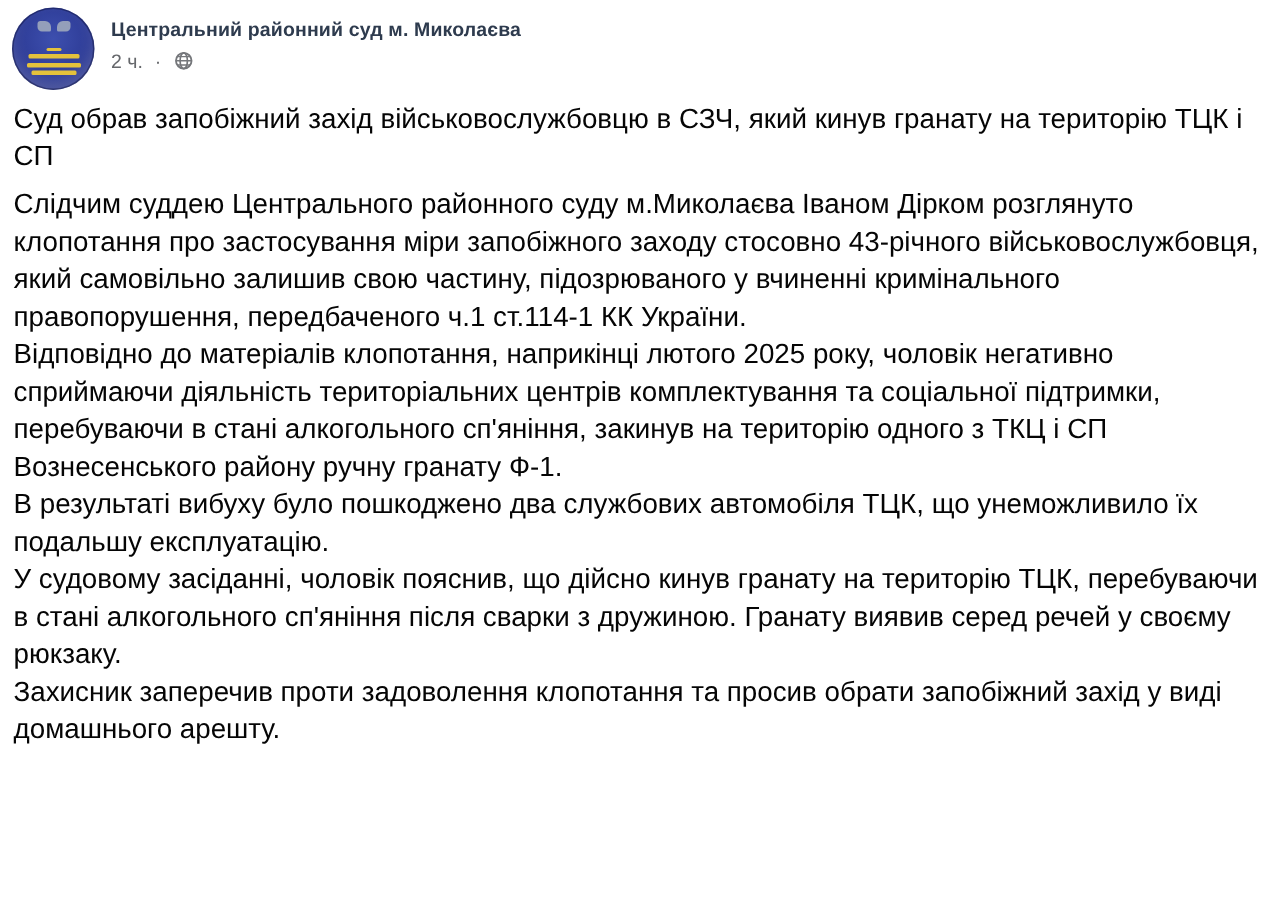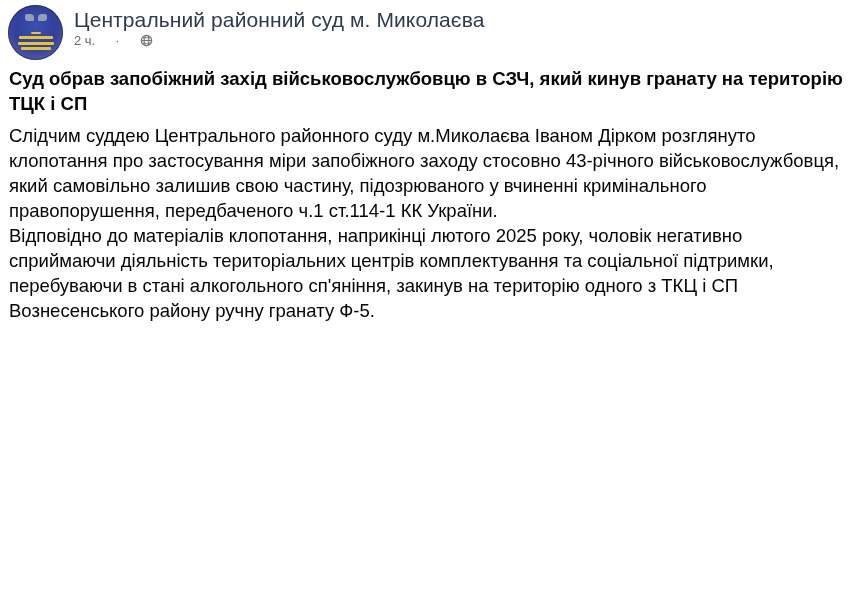--- a/index.html
+++ b/index.html
@@ -32,38 +32,38 @@
   .av-lines{position:absolute;top:24px;left:0;right:0;}
   .av-lines i{
     display:block;height:3px;margin:2.5px auto;background:#e4c23c;border-radius:1px;
   }
   .av-lines i:nth-child(1){width:10px;height:2px;}
   .av-lines i:nth-child(2){width:34px;}
   .av-lines i:nth-child(3){width:36px;}
   .av-lines i:nth-child(4){width:30px;}
   .header-text{display:flex;flex-direction:column;min-width:0;}
   .page-name{
-    font-size:21px;font-weight:400;color:#2e3b4e;
+    font-size:13px;font-weight:700;color:#2e3b4e;
     line-height:23px;margin-top:3px;text-decoration:none;cursor:pointer;
     letter-spacing:.1px;
   }
   .meta{
-    display:flex;align-items:center;gap:20px;
+    display:flex;align-items:center;gap:8px;
     font-size:13px;color:#65676b;line-height:17px;margin-top:1px;
   }
   .meta .time{color:#65676b;text-decoration:none;cursor:pointer;}
   .meta .dot{color:#65676b;}
   .globe{display:inline-block;vertical-align:middle;}
   
   .post-body{
     padding:4px 9px 0 9px;
     font-size:18.5px;line-height:25px;color:#050505;
   }
   .post-body p{margin:0;}
-  .post-body p.lead{margin-bottom:7px;font-weight:bold;}
+  .post-body p.lead{margin-bottom:7px;}
 </style>
 </head>
 <body>
 
 <div class="post">
 
   <div class="post-header">
     <div class="avatar">
       <div class="emblem">
         <span class="emb-shape"></span>
@@ -88,16 +88,19 @@
           <ellipse cx="8" cy="8" rx="3" ry="6.4" fill="none" stroke="#75777b" stroke-width="1.4"></ellipse>
           <path d="M2.6 4.6 H13.4 M2.6 11.4 H13.4" fill="none" stroke="#75777b" stroke-width="1.2"></path>
         </svg>
       </div>
     </div>
   </div>
 
   <div class="post-body">
     <p class="lead">Суд обрав запобіжний захід військовослужбовцю в СЗЧ, який кинув гранату на територію ТЦК і СП</p>
     <p>Слідчим суддею Центрального районного суду м.Миколаєва Іваном Дірком розглянуто клопотання про застосування міри запобіжного заходу стосовно 43-річного військовослужбовця, який самовільно залишив свою частину, підозрюваного у вчиненні кримінального правопорушення, передбаченого ч.1 ст.114-1 КК України.</p>
-    <p>Відповідно до матеріалів клопотання, наприкінці лютого 2025 року, чоловік негативно сприймаючи діяльність територіальних центрів комплектування та соціальної підтримки, перебуваючи в стані алкогольного сп'яніння, закинув на територію одного з ТКЦ і СП Вознесенського району ручну гранату Ф-5.</p>
+    <p>Відповідно до матеріалів клопотання, наприкінці лютого 2025 року, чоловік негативно сприймаючи діяльність територіальних центрів комплектування та соціальної підтримки, перебуваючи в стані алкогольного сп'яніння, закинув на територію одного з ТКЦ і СП Вознесенського району ручну гранату Ф-1.</p>
+    <p>В результаті вибуху було пошкоджено два службових автомобіля ТЦК, що унеможливило їх подальшу експлуатацію.</p>
+    <p>У судовому засіданні, чоловік пояснив, що дійсно кинув гранату на територію ТЦК, перебуваючи в стані алкогольного сп'яніння після сварки з дружиною. Гранату виявив серед речей у своєму рюкзаку.</p>
+    <p>Захисник заперечив проти задоволення клопотання та просив обрати запобіжний захід у виді домашнього арешту.</p>
   </div>
 
 </div>
 
 </body></html>

